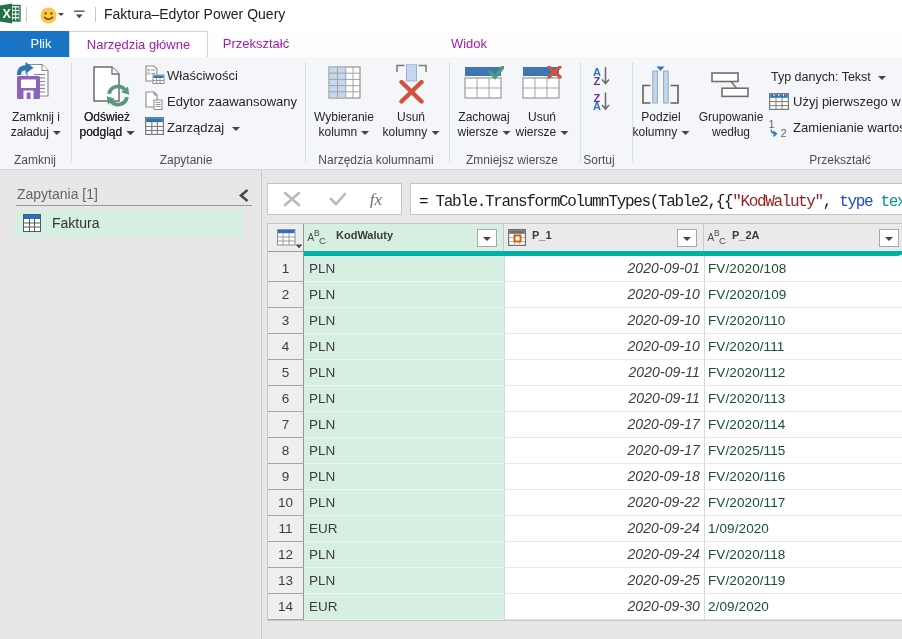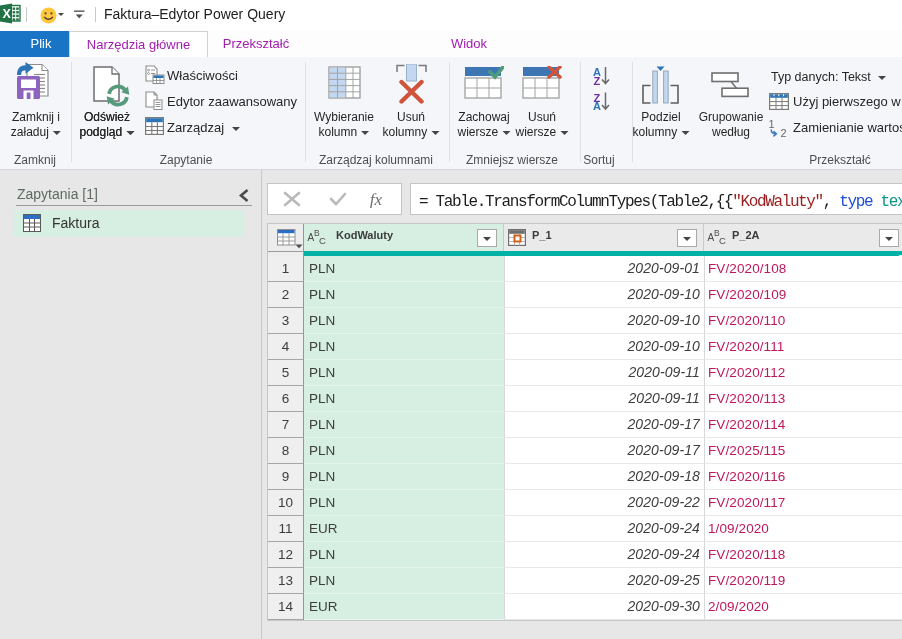--- a/index.html
+++ b/index.html
@@ -40,21 +40,21 @@
 
 #grid { position:absolute; left:5px; top:53px; width:635px; height:398px; background:#fff; border:1px solid #c6c6c6; border-right:none; }
 .hcell { position:absolute; top:0; height:28px; background:#eaeaea; border-right:1px solid #c9c9c9; border-bottom:1px solid #9a9a9a; font-size:13px; font-weight:bold; color:#3b3b3b; }
 .htext { position:absolute; top:5px; font-size:11px; font-weight:bold; color:#3b3b3b; }
 .ddbtn { position:absolute; top:5px; width:20px; height:18px; background:#fff; border:1px solid #a9a9a9; }
 .ddbtn .caret2 { left:5px; top:7px; }
 #tealbar { position:absolute; left:36px; top:27px; width:598px; height:4.7px; background:#00b2a6; }
 .rnum { position:absolute; left:0; width:36px; height:26px; background:#efefef; border-right:1px solid #969696; border-bottom:1px solid #a6a6a6; font-size:13.5px; color:#3d3d3d; text-align:center; line-height:25px; }
 .cgreen { position:absolute; left:36px; width:200px; height:26px; background:#d6efe2; border-bottom:1px solid #e6f6ee; font-size:13.5px; color:#3d3d3d; line-height:25px; padding-left:5px; }
 .cdate { position:absolute; left:236px; width:200px; height:26px; background:#fff; border-bottom:1px solid #e8e8e8; font-size:14px; font-style:italic; letter-spacing:0.1px; color:#3d3d3d; line-height:25px; text-align:right; padding-right:4px; border-left:1px solid #d8d8d8; }
-.cfv { position:absolute; left:436px; width:198px; height:26px; background:#fff; border-bottom:1px solid #e8e8e8; font-size:13.5px; letter-spacing:0.1px; color:#be185d; line-height:25px; padding-left:3px; border-left:1px solid #d8d8d8; }
+.cfv { position:absolute; left:436px; width:198px; height:26px; background:#fff; border-bottom:1px solid #e8e8e8; font-size:13.5px; letter-spacing:0.1px; color:#14532d; line-height:25px; padding-left:3px; border-left:1px solid #d8d8d8; }
 </style>
 </head>
 <body>
 
 <div class="abs" id="titlebar">
   <svg class="abs" style="left:0px;top:2px" width="21" height="23" viewBox="0 0 21 23">
     <rect x="11" y="3.5" width="9" height="15.5" fill="#fff" stroke="#217346" stroke-width="1.4"></rect>
     <g fill="#217346">
       <rect x="12.6" y="5.5" width="2.6" height="2.4"></rect>
         <rect x="16.2" y="5.5" width="2.6" height="2.4"></rect>
@@ -92,21 +92,21 @@
 </div>
 
 <div class="abs" id="ribbon">
   <div class="gsep" style="left:71px"></div>
   <div class="gsep" style="left:305px"></div>
   <div class="gsep" style="left:449px"></div>
   <div class="gsep" style="left:580px"></div>
   <div class="gsep" style="left:632px"></div>
   <div class="gcap" style="left:35px">Zamknij</div>
   <div class="gcap" style="left:186px">Zapytanie</div>
-  <div class="gcap" style="left:376px">Zarządzaj kolumnami</div>
+  <div class="gcap" style="left:376px">Narzędzia kolumnami</div>
   <div class="gcap" style="left:512px">Zmniejsz wiersze</div>
   <div class="gcap" style="left:599px">Sortuj</div>
   <div class="gcap" style="left:840px">Przekształć</div>
 
   <svg class="abs" style="left:15px;top:5px" width="36" height="40" viewBox="0 0 36 40">
     <path d="M12 2.5 L27 2.5 L33 8.5 L33 34 L12 34 Z" fill="#fff" stroke="#8c8c8c" stroke-width="1.2"></path>
     <path d="M27 2.5 L27 8.5 L33 8.5" fill="#fff" stroke="#8c8c8c" stroke-width="1.1"></path>
     <g stroke="#8c8c8c" stroke-width="1.2">
       <line x1="19" y1="12.5" x2="30" y2="12.5"></line>
         <line x1="19" y1="16" x2="30" y2="16"></line>

